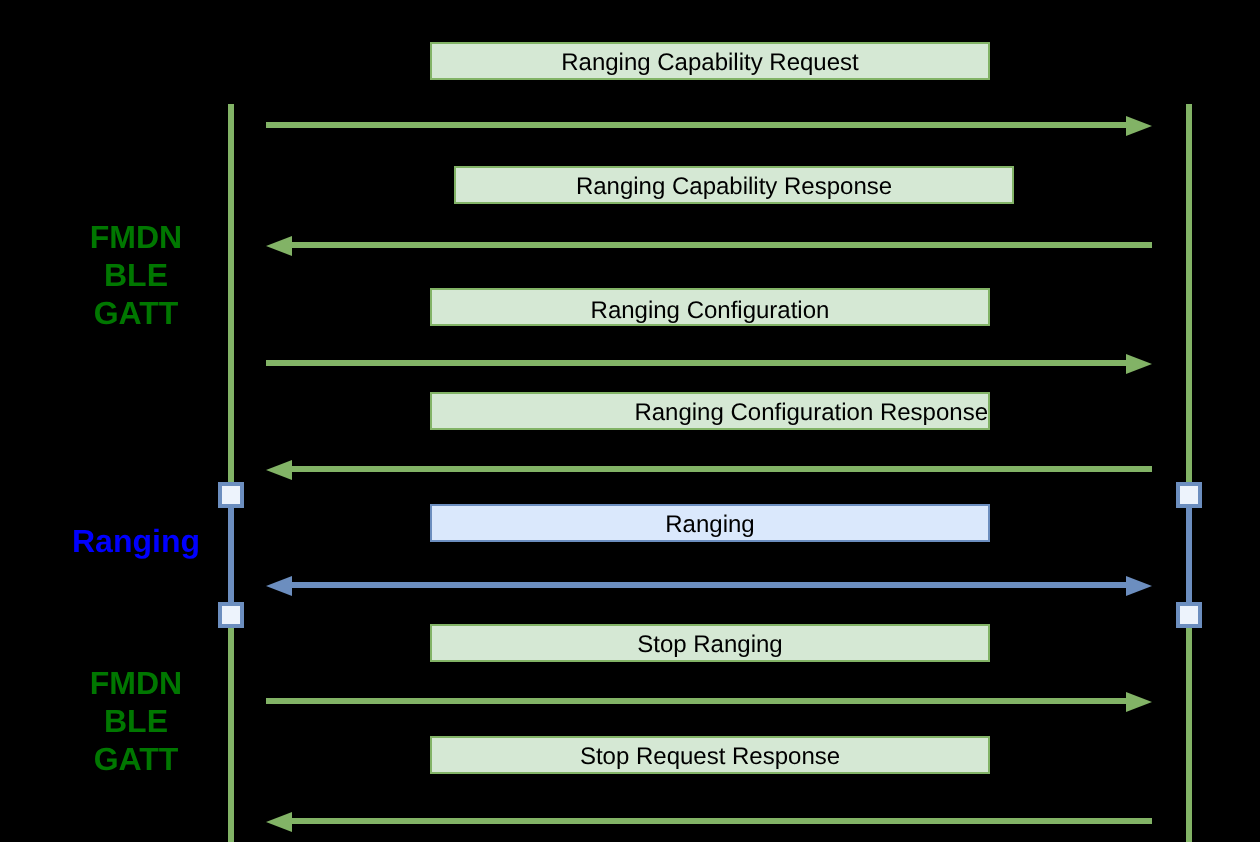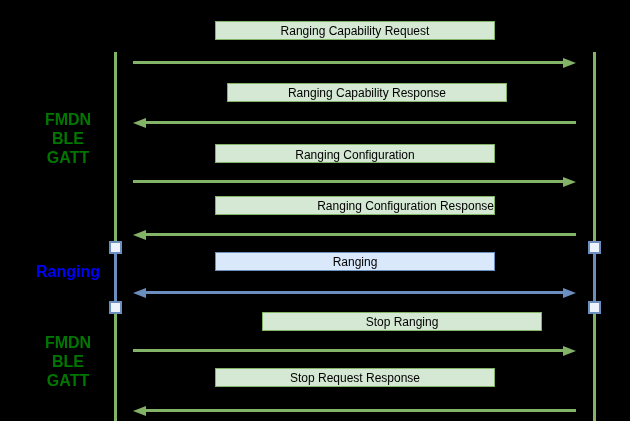--- a/index.html
+++ b/index.html
@@ -106,21 +106,21 @@
 
   <div class="msg-box blue" style="top:252px;">
     <span>Ranging</span>
   </div>
   <div class="arrow dir-both blue" style="top:288px;">
     <div class="shaft"></div>
     <div class="head hl"></div>
     <div class="head hr"></div>
   </div>
 
-  <div class="msg-box green" style="top:312px;margin-left:47px;">
+  <div class="msg-box green" style="top:312px;">
     <span>Stop Ranging</span>
   </div>
   <div class="arrow dir-right" style="top:346px;">
     <div class="shaft"></div>
     <div class="head hr"></div>
   </div>
 
   <div class="msg-box green" style="top:368px;">
     <span>Stop Request Response</span>
   </div>

